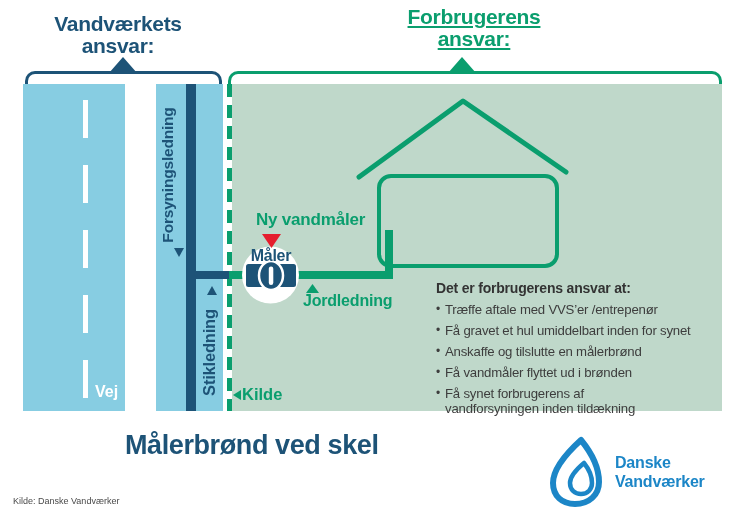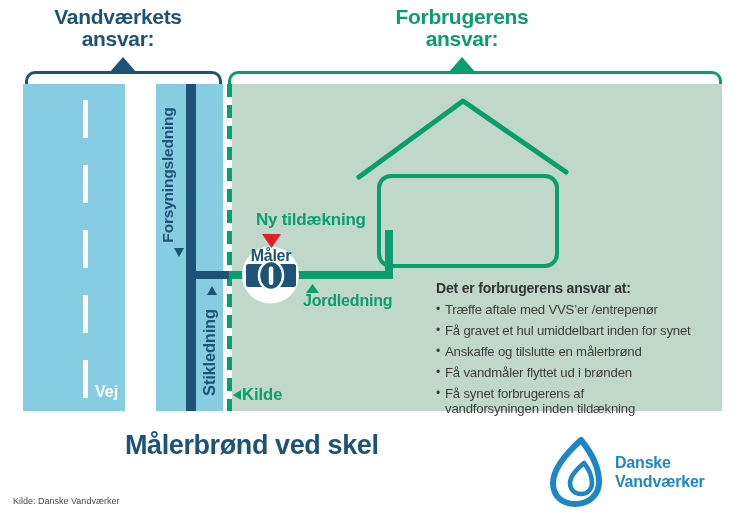--- a/index.html
+++ b/index.html
@@ -13,22 +13,22 @@
   }
   *{margin:0;padding:0;box-sizing:border-box;}
   html,body{background:#fff;}
   #canvas{
     position:relative;width:750px;height:520px;background:#fff;overflow:hidden;
     font-family:"Liberation Sans","DejaVu Sans",sans-serif;
   }
   
   .top-label{position:absolute;top:6px;width:180px;text-align:center;
     font-weight:bold;font-size:21px;line-height:22px;letter-spacing:-0.3px;}
-  #label-left{left:28px;color:var(--dark-blue);}
-  #label-right{left:372px;color:var(--green);}
+  #label-left{left:28px;color:var(--dark-blue);margin-top:7px;}
+  #label-right{left:384px;color:var(--green);text-decoration:underline;}
   
   .pointer-up{position:absolute;width:0;height:0;
     border-left:14px solid transparent;border-right:14px solid transparent;}
   #pointer-left{left:109px;top:57px;border-bottom:16px solid var(--dark-blue);}
   #pointer-right{left:448px;top:57px;border-bottom:16px solid var(--green);}
   
   .bracket{position:absolute;top:71px;height:14px;border:3px solid;border-bottom:none;
     border-radius:10px 10px 0 0;background:transparent;}
   #bracket-left{left:25px;width:197px;border-color:var(--dark-blue);}
   #bracket-right{left:228px;width:494px;border-color:var(--green);}
@@ -121,21 +121,21 @@
     <rect x="246" y="264" width="19" height="23" rx="2.5" fill="var(--dark-blue)"></rect>
     <rect x="277" y="264" width="19" height="23" rx="2.5" fill="var(--dark-blue)"></rect>
     <ellipse cx="271" cy="275.5" rx="12" ry="14.5" fill="var(--dark-blue)" stroke="#ffffff" stroke-width="2.5"></ellipse>
     <rect x="268.8" y="266.5" width="4.5" height="18.5" rx="2.2" fill="#ffffff"></rect>
 
     <polygon points="262,234 281,234 271.5,248" fill="var(--red)"></polygon>
 
     <polygon points="306,293 319,293 312.5,284" fill="var(--green)"></polygon>
   </svg>
 
-  <div id="new-well-label">Ny tildækning</div>
+  <div id="new-well-label">Ny vandmåler</div>
   <div id="meter-label">Måler</div>
   <div id="ground-label">Jordledning</div>
   <div id="skel-label">
     <span class="tri-left"></span>
     <span>Kilde</span>
   </div>
 
   <div id="resp-block">
     <h3>Det er forbrugerens ansvar at:</h3>
     <ul>

